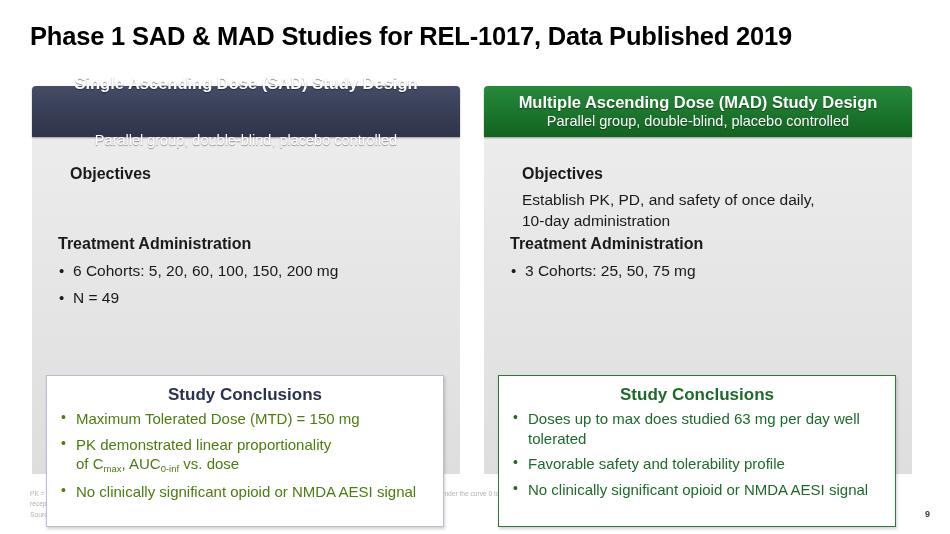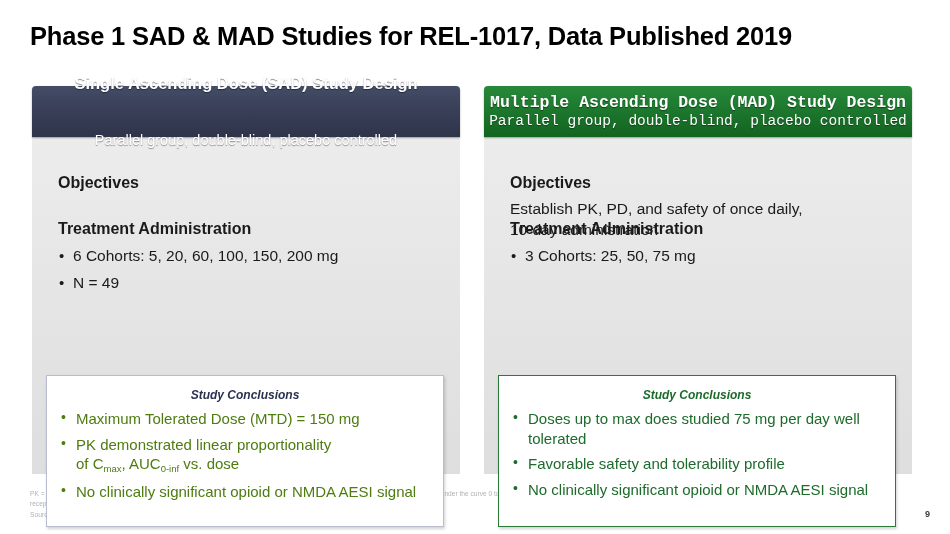--- a/index.html
+++ b/index.html
@@ -48,21 +48,20 @@
     color: #ffffff;
     position: relative;
     z-index: 2;
   }
   .panel-left .panel-header {
     background: linear-gradient(to bottom, #454d67 0%, #3a4159 38%, #2f3449 100%);
     gap: 38px;
   }
   .panel-right .panel-header {
     background: linear-gradient(to bottom, #27893a 0%, #1e7b30 38%, #136320 100%);
-    font-family: Liberation Mono, monospace;
   }
   .panel-header .ph-title {
     font-size: 16.5px;
     font-weight: bold;
     line-height: 19px;
     text-shadow: 0 1px 1px rgba(0,0,0,0.45);
   }
   .panel-header .ph-sub {
     font-size: 14.5px;
     font-weight: normal;
@@ -77,22 +76,22 @@
     padding: 0;
     box-sizing: border-box;
   }
 
   
   .sec {
     position: absolute;
     left: 26px;
     right: 18px;
   }
-  .sec-objectives { top: 36px; }
-  .sec-treatment  { top: 82px; }
+  .sec-objectives { top: 27px; margin-left: 12px; }
+  .sec-treatment  { top: 97px; }
 
   .sec-head {
     font-size: 16px;
     font-weight: bold;
     color: #1a1a1a;
     margin-bottom: 5px;
     line-height: 20px;
   }
   .sec-para {
     font-size: 15.5px;
@@ -129,25 +128,24 @@
     box-sizing: border-box;
     padding: 8px 12px 0 12px;
     box-shadow: 1px 2px 3px rgba(0,0,0,0.18);
     z-index: 3;
   }
   .panel-left  .concl { border: 1.3px solid #b9bdcd; }
   .panel-right .concl { border: 1.6px solid #2c7a38; }
 
   .concl-title {
     text-align: center;
-    font-size: 12px;
+    font-size: 17px;
     font-weight: bold;
     line-height: 22px;
     margin-bottom: 3px;
-    font-style: italic;
   }
   .panel-left  .concl-title { color: #2b3150; }
   .panel-right .concl-title { color: #1d6b2b; }
 
   .concl-list {
     list-style: none;
     margin: 0; padding: 0;
   }
   .concl-list li {
     font-size: 15px;
@@ -258,21 +256,21 @@
     <div class="sec sec-treatment">
       <div class="sec-head">Treatment Administration</div>
       <ul class="sec-list">
         <li>3 Cohorts: 25, 50, 75 mg</li>
       </ul>
     </div>
 
     <div class="concl">
       <div class="concl-title">Study Conclusions</div>
       <ul class="concl-list">
-        <li>Doses up to max does studied 75 mg per day well tolerated</li>
+        <li>Doses up to max does studied 63 mg per day well tolerated</li>
         <li>Favorable safety and tolerability profile</li>
         <li>No clinically significant opioid or NMDA AESI signal</li>
       </ul>
     </div>
 
   </div>
 </div>
 
 <div class="footnotes">
   PK = pharmacokinetics; PD = pharmacodynamics; MTD: =maximum tolerated dose; C<sub>max</sub> = maximum plasma concentration; AUC<sub>0-inf</sub> = area under the curve 0 to infinite time; AUC<sub>t</sub> = area under the curve to the end of dosing period; N = number of patients; NMDA = N-methyl-D-aspartate receptor antagonist; AESI = adverse event of special interest

